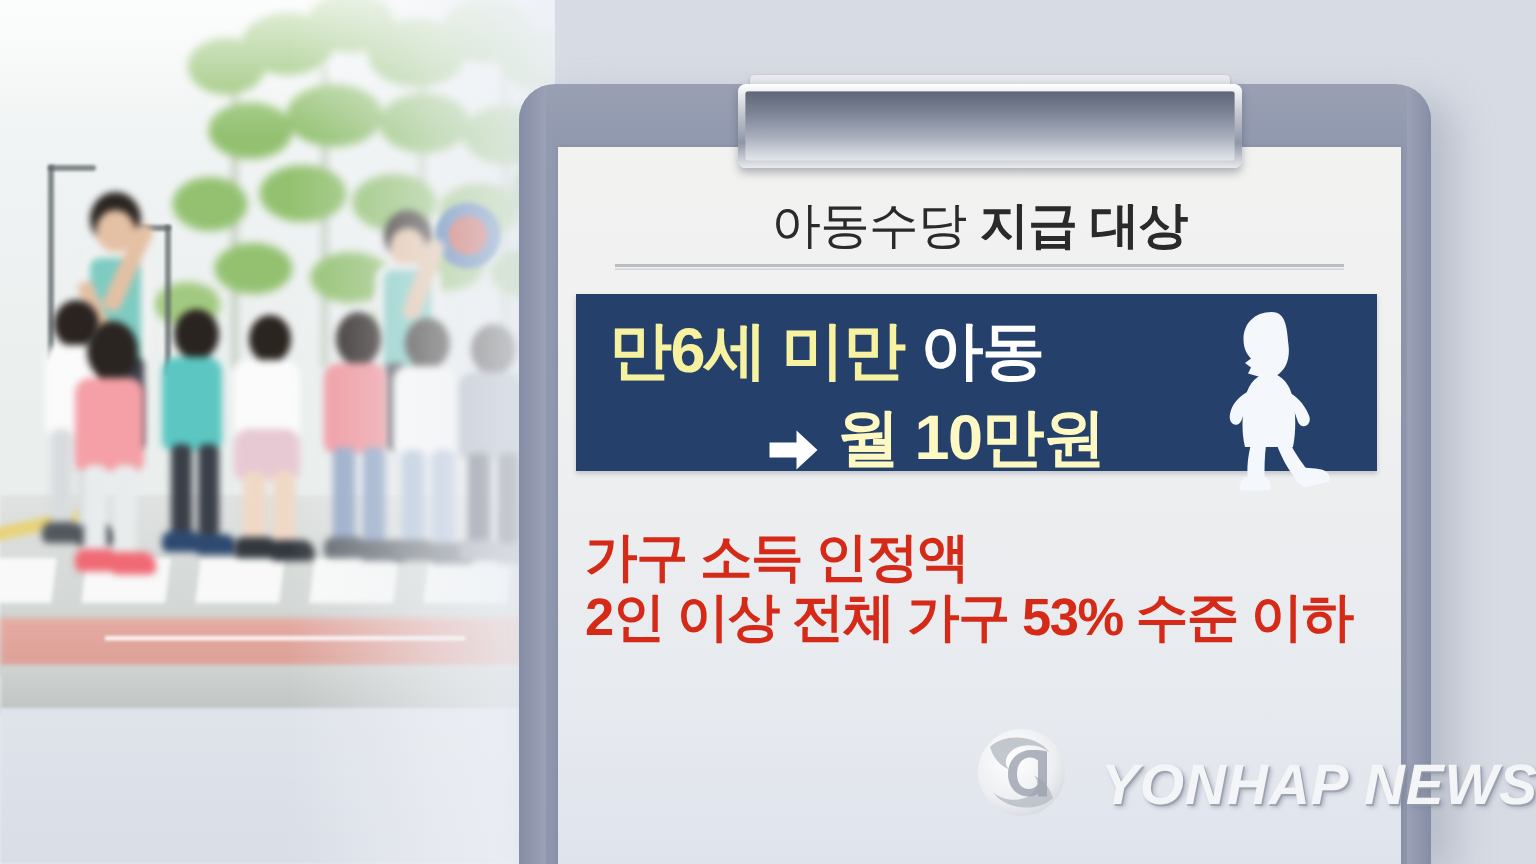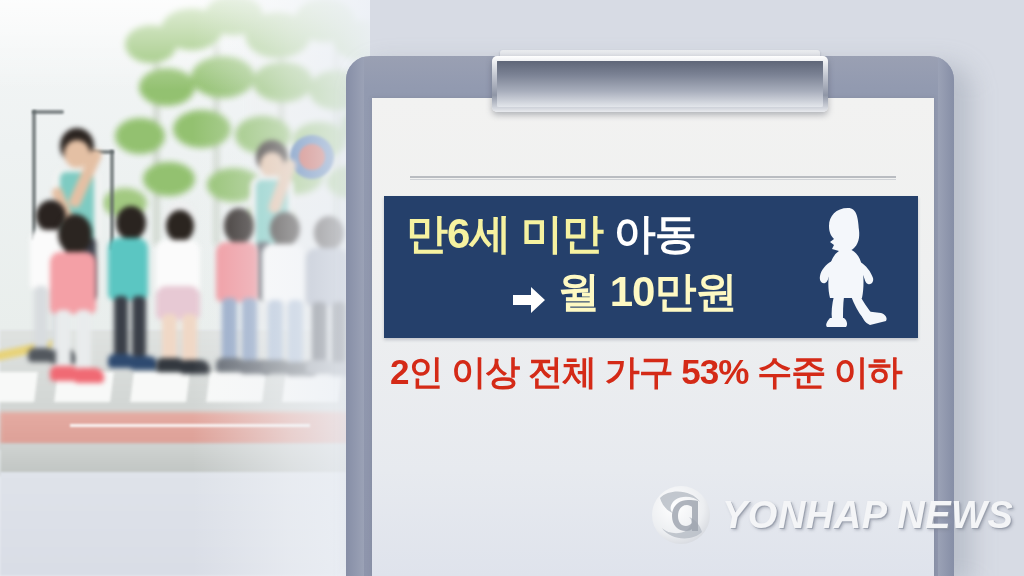--- a/index.html
+++ b/index.html
@@ -206,21 +206,21 @@
 
   .divider {
     position:absolute; left:410px; top:176px; width:486px; height:4px;
   }
   .divider .d1 { position:absolute; left:0; top:0;  width:100%; height:2px; background:#b9bcc1; }
   .divider .d2 { position:absolute; left:0; top:3px; width:100%; height:1px; background:#cfd2d6; }
 
   
   .blue-panel {
     position:absolute; left:384px; top:196px;
-    width:534px; height:142px;
+    width:534px; height:118px;
     background:#25406b;
     box-shadow:0 2px 3px rgba(70,78,95,.25);
   }
   .blue-line1 {
     position:absolute; left:22px; top:10px;
     font-size:42px; font-weight:700; white-space:nowrap;
     letter-spacing:-1px;
   }
   .blue-line1 .hl { color:#f6f2a0; }
   .blue-line1 .wh { color:#ffffff; }
@@ -247,21 +247,21 @@
     font-weight:700;
     letter-spacing:-1px;
     line-height:1.14;
   }
   .red-l1 { font-size:35px; white-space:nowrap; }
   .red-l2 { font-size:35px; white-space:nowrap; }
 
   
   .logo {
     position:absolute; left:648px; top:484px;
-    display:flex; align-items:center; gap:8px;
+    display:flex; align-items:flex-end; gap:20px;
   }
   .logo-mark { width:66px; height:62px; flex:none; }
   .logo-text {
     font-size:38px; font-weight:700; font-style:italic;
     color:#f4f5f7; letter-spacing:.5px;
     text-shadow:1px 1px 0 rgba(150,156,170,.75), 2px 2px 3px rgba(120,126,142,.5);
     white-space:nowrap;
   }
 </style>
 </head>
@@ -418,20 +418,23 @@
     <div class="chart-watermark">CHART</div>
   </div>
 
   <div class="paper"></div>
 
   <div class="clip-back"></div>
   <div class="clip">
     <div class="clip-hole"></div>
   </div>
 
+  <div class="title">
+    <span class="t-light">아동수당</span><span class="t-bold"> 지급 대상</span>
+  </div>
 
   <div class="divider">
     <div class="d1"></div>
     <div class="d2"></div>
   </div>
 
   <div class="blue-panel">
 
     <div class="blue-line1">
       <span class="hl">만6세 미만</span><span class="wh"> 아동</span>
@@ -462,20 +465,21 @@
         <path d="M41 92 C44 100 48 108 53 114 L62 110 C57 103 53 98 50 91 Z" fill="#f4f7fb"></path>
 
         <path d="M20 114 C17 117 15 121 17 123 L36 123 C38 121 37 116 34 114 Z" fill="#f4f7fb"></path>
 
         <path d="M52 110 C52 114 55 119 60 121 L76 117 C78 114 75 110 71 109 C66 108 59 108 56 107 Z" fill="#f4f7fb"></path>
       </svg>
     </span>
   </div>
 
   <div class="red-text">
+    <div class="red-l1">가구 소득 인정액</div>
     <div class="red-l2">2인 이상 전체 가구 53% 수준 이하</div>
   </div>
 
   <div class="logo">
     <span class="logo-mark">
       <svg viewBox="0 0 66 62" width="66" height="62" aria-hidden="true">
         <defs>
           <radialGradient id="swg" cx="40%" cy="35%" r="70%">
             <stop offset="0%" stop-color="#ffffff"></stop>
             <stop offset="70%" stop-color="#eceef1"></stop>

